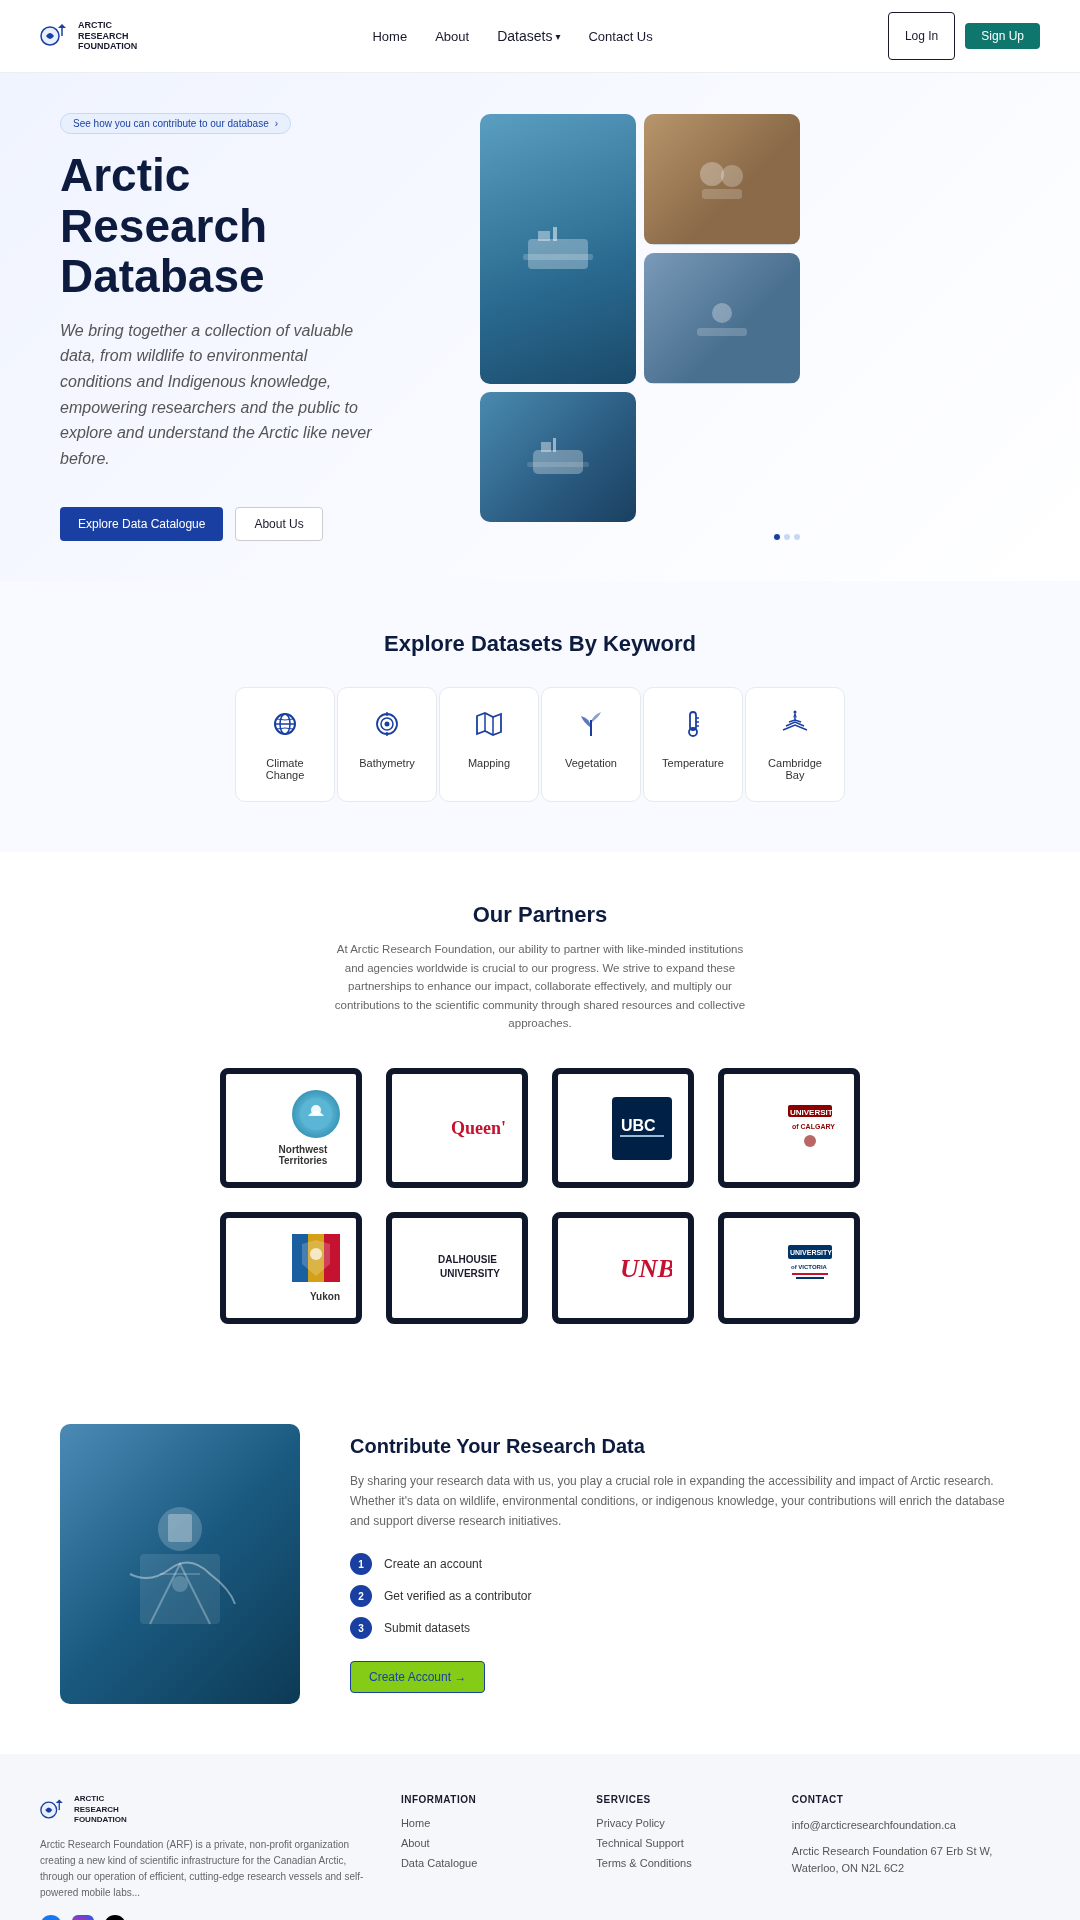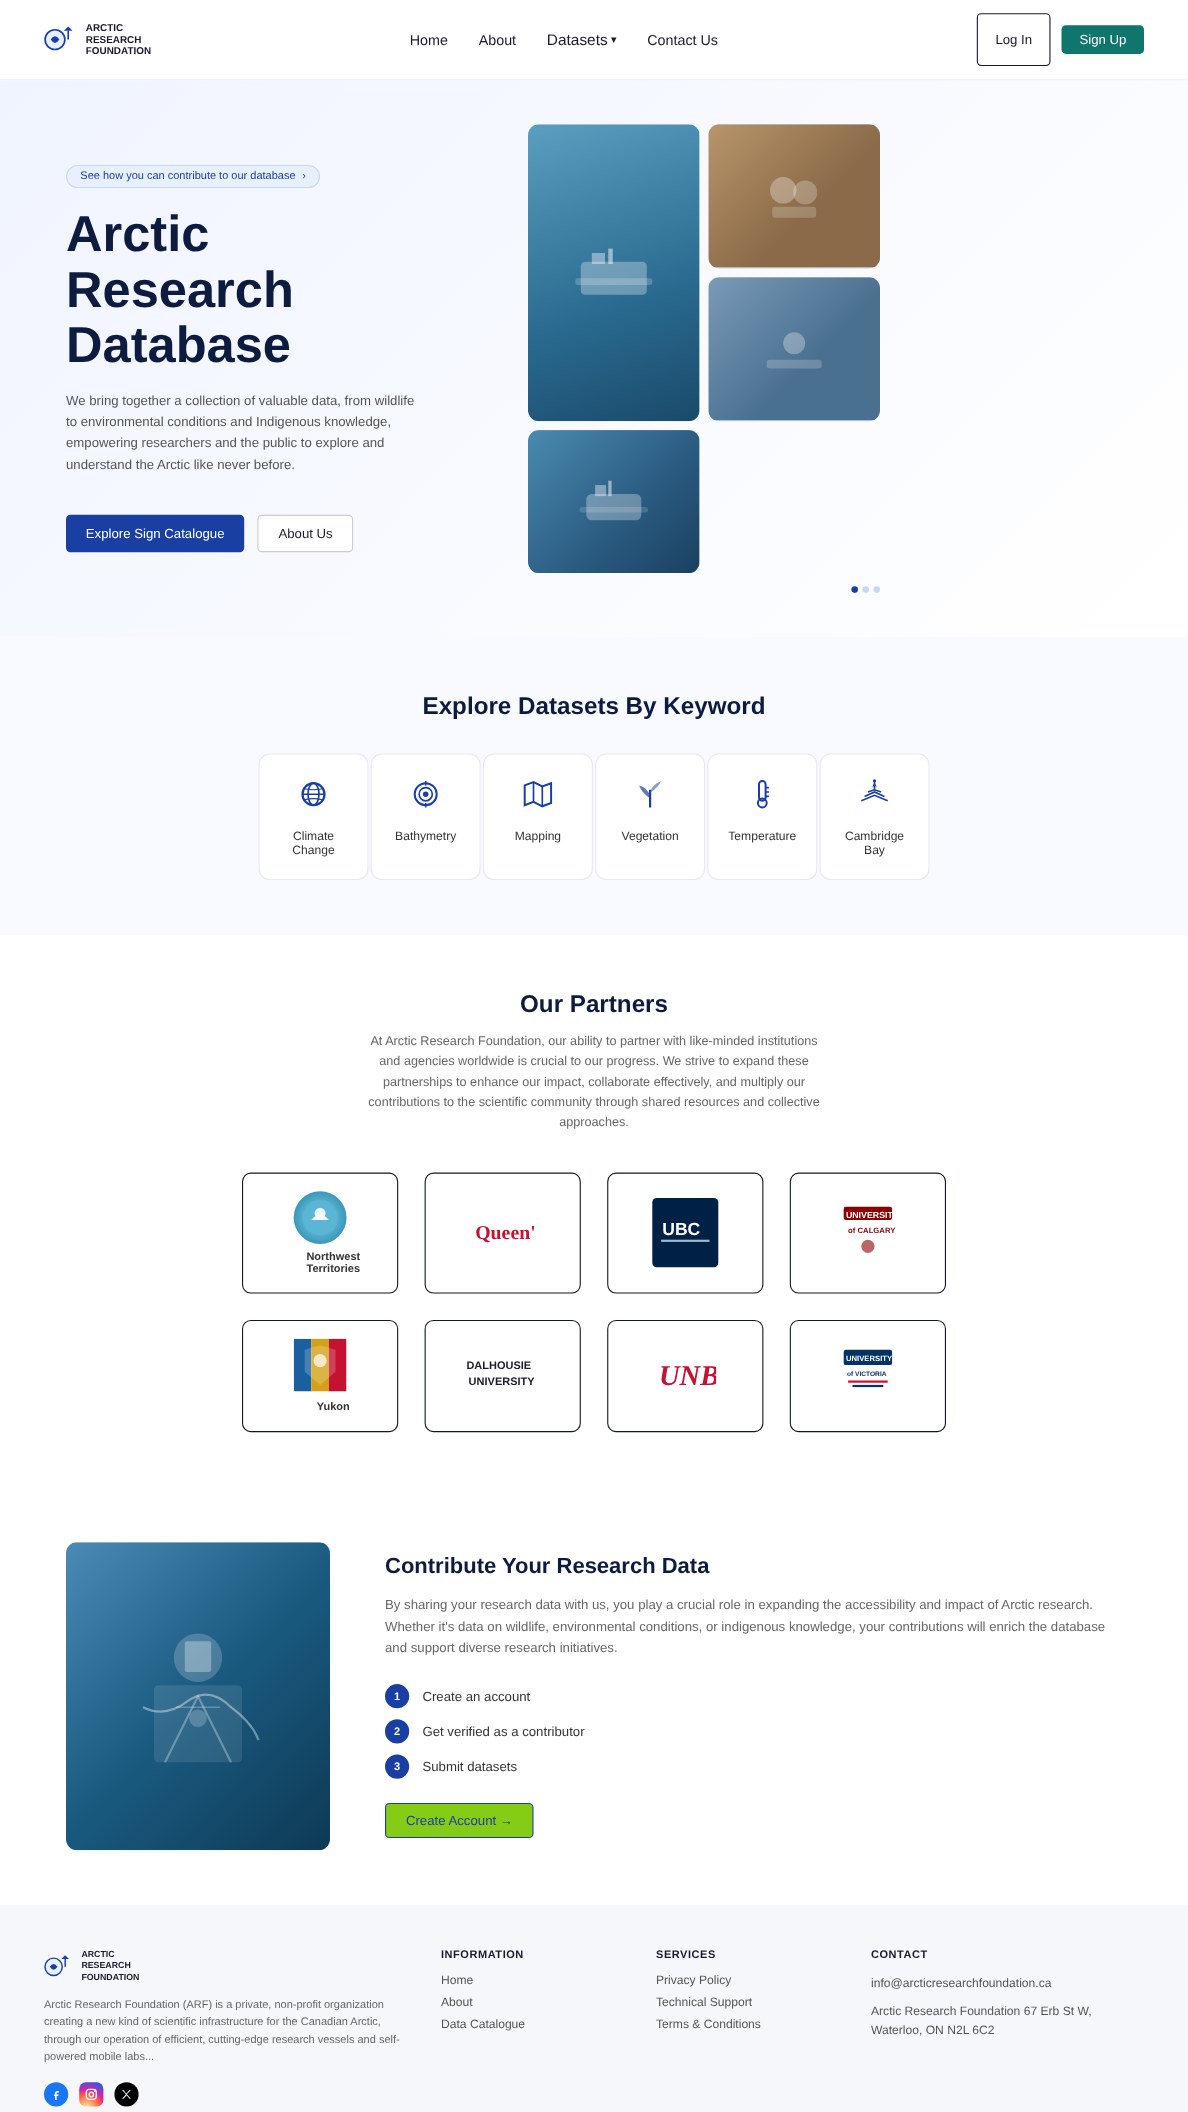--- a/index.html
+++ b/index.html
@@ -14,21 +14,21 @@
     .nav-datasets { display: flex; align-items: center; gap: 3px; cursor: pointer; }
     .nav-auth { display: flex; gap: 10px; align-items: center; }
     .btn-login { border: 1.5px solid #1a1a2e; background: transparent; padding: 16px 16px; border-radius: 4px; font-size: 12px; cursor: pointer; color: #1a1a2e; }
     .btn-signup { background: #0f766e; color: #fff; border: none; padding: 6px 16px; border-radius: 4px; font-size: 12px; cursor: pointer; }
 
     
     .hero { display: flex; padding: 40px 40px 40px 60px; align-items: center; background: linear-gradient(135deg, #f0f4ff 0%, #ffffff 100%); min-height: 340px; position: relative; }
     .hero-left { flex: 1; max-width: 380px; }
     .hero-badge { display: inline-flex; align-items: center; gap: 6px; background: #e8f0fe; border: 1px solid #c5d8f5; border-radius: 20px; padding: 4px 12px; font-size: 10px; color: #1a3fa3; margin-bottom: 16px; }
     .hero-title { font-size: 46px; font-weight: 800; color: #0d1b3e; line-height: 1.1; margin-bottom: 16px; }
-    .hero-desc { font-size: 12px; color: #555; line-height: 1.6; margin-bottom: 36px; max-width: 320px; }
+    .hero-desc { font-size: 16px; color: #555; line-height: 1.6; margin-bottom: 36px; max-width: 320px; font-style: italic; }
     .hero-btns { display: flex; gap: 12px; }
     .btn-primary { background: #1a3fa3; color: #fff; border: none; padding: 9px 18px; border-radius: 4px; font-size: 12px; cursor: pointer; }
     .btn-secondary { background: #fff; color: #1a1a2e; border: 1.5px solid #ccc; padding: 9px 18px; border-radius: 4px; font-size: 12px; cursor: pointer; }
     .hero-right { flex: 1; display: grid; grid-template-columns: 1fr 1fr; gap: 8px; max-width: 320px; margin-left: 40px; }
     .hero-img { border-radius: 10px; overflow: hidden; background: #c8d8e8; }
     .hero-img.tall { grid-row: span 2; }
     .hero-img-placeholder { width: 100%; height: 130px; background: linear-gradient(135deg, #7ba7c8 0%, #4a7fa0 100%); display: flex; align-items: center; justify-content: center; }
     .hero-img.tall .hero-img-placeholder { height: 270px; }
     .hero-dots { display: flex; gap: 4px; margin-top: 8px; justify-content: center; }
     .hero-dot { width: 6px; height: 6px; border-radius: 50%; background: #c5d8f5; }
@@ -40,21 +40,21 @@
     .keyword-grid { display: flex; gap: 2px; justify-content: center; flex-wrap: wrap; }
     .keyword-card { background: #fff; border: 1.5px solid #e5e9f0; border-radius: 10px; padding: 20px 18px; width: 100px; text-align: center; cursor: pointer; transition: box-shadow 0.2s; }
     .keyword-icon { font-size: 28px; color: #1a3fa3; margin-bottom: 10px; }
     .keyword-label { font-size: 11px; color: #333; font-weight: 500; }
 
     
     .partners-section { padding: 50px 40px; background: #fff; }
     .partners-title { font-size: 22px; font-weight: 700; color: #0d1b3e; text-align: center; margin-bottom: 12px; }
     .partners-desc { text-align: center; font-size: 11.5px; color: #666; max-width: 420px; margin: 0 auto 36px; line-height: 1.6; }
     .partners-grid { display: grid; grid-template-columns: repeat(4, 1fr); gap: 24px; max-width: 640px; margin: 0 auto; }
-    .partner-logo { display: flex; flex-direction: column; align-items: center; justify-content: center; padding: 16px; border: 1px solid #0f172a; border-radius: 8px; min-height: 80px; }
+    .partner-logo { display: flex; flex-direction: column; align-items: flex-end; justify-content: center; padding: 16px; border: 6px solid #0f172a; border-radius: 8px; min-height: 80px; }
     .partner-name { font-size: 10px; font-weight: 700; color: #333; text-align: center; margin-top: 6px; margin-left: 24px; }
 
     
     .contribute-section { display: flex; align-items: center; padding: 50px 60px; gap: 50px; background: #fff; }
     .contribute-img { width: 240px; height: 280px; border-radius: 10px; overflow: hidden; flex-shrink: 0; }
     .contribute-img-placeholder { width: 100%; height: 100%; background: linear-gradient(135deg, #4a8ab5 0%, #1a5a80 50%, #0d3a55 100%); display: flex; align-items: center; justify-content: center; font-size: 48px; color: rgba(255,255,255,0.5); }
     .contribute-right { flex: 1; }
     .contribute-title { font-size: 20px; font-weight: 700; color: #0d1b3e; margin-bottom: 14px; }
     .contribute-desc { font-size: 12px; color: #666; line-height: 1.65; margin-bottom: 22px; }
     .steps { display: flex; flex-direction: column; gap: 10px; margin-bottom: 22px; }
@@ -123,21 +123,21 @@
       <span>See how you can contribute to our database</span>
       <span>›</span>
     </div>
     <h1 class="hero-title">
       <span>Arctic</span><br>
       <span>Research</span><br>
       <span>Database</span>
     </h1>
     <p class="hero-desc">We bring together a collection of valuable data, from wildlife to environmental conditions and Indigenous knowledge, empowering researchers and the public to explore and understand the Arctic like never before.</p>
     <div class="hero-btns">
-      <button class="btn-primary">Explore Sign Catalogue</button>
+      <button class="btn-primary">Explore Data Catalogue</button>
       <button class="btn-secondary">About Us</button>
     </div>
   </div>
   <div class="hero-right">
     <div class="hero-img tall">
       <div class="hero-img-placeholder" style="height:270px; background: linear-gradient(160deg,#5a9ec0 0%,#2a6a90 60%,#1a4a6a 100%);">
         <svg width="80" height="60" viewBox="0 0 80 60" fill="none">
           <rect x="10" y="20" width="60" height="30" rx="4" fill="rgba(255,255,255,0.3)"></rect>
           <rect x="20" y="12" width="12" height="10" fill="rgba(255,255,255,0.4)"></rect>
           <rect x="35" y="8" width="4" height="14" fill="rgba(255,255,255,0.5)"></rect>

